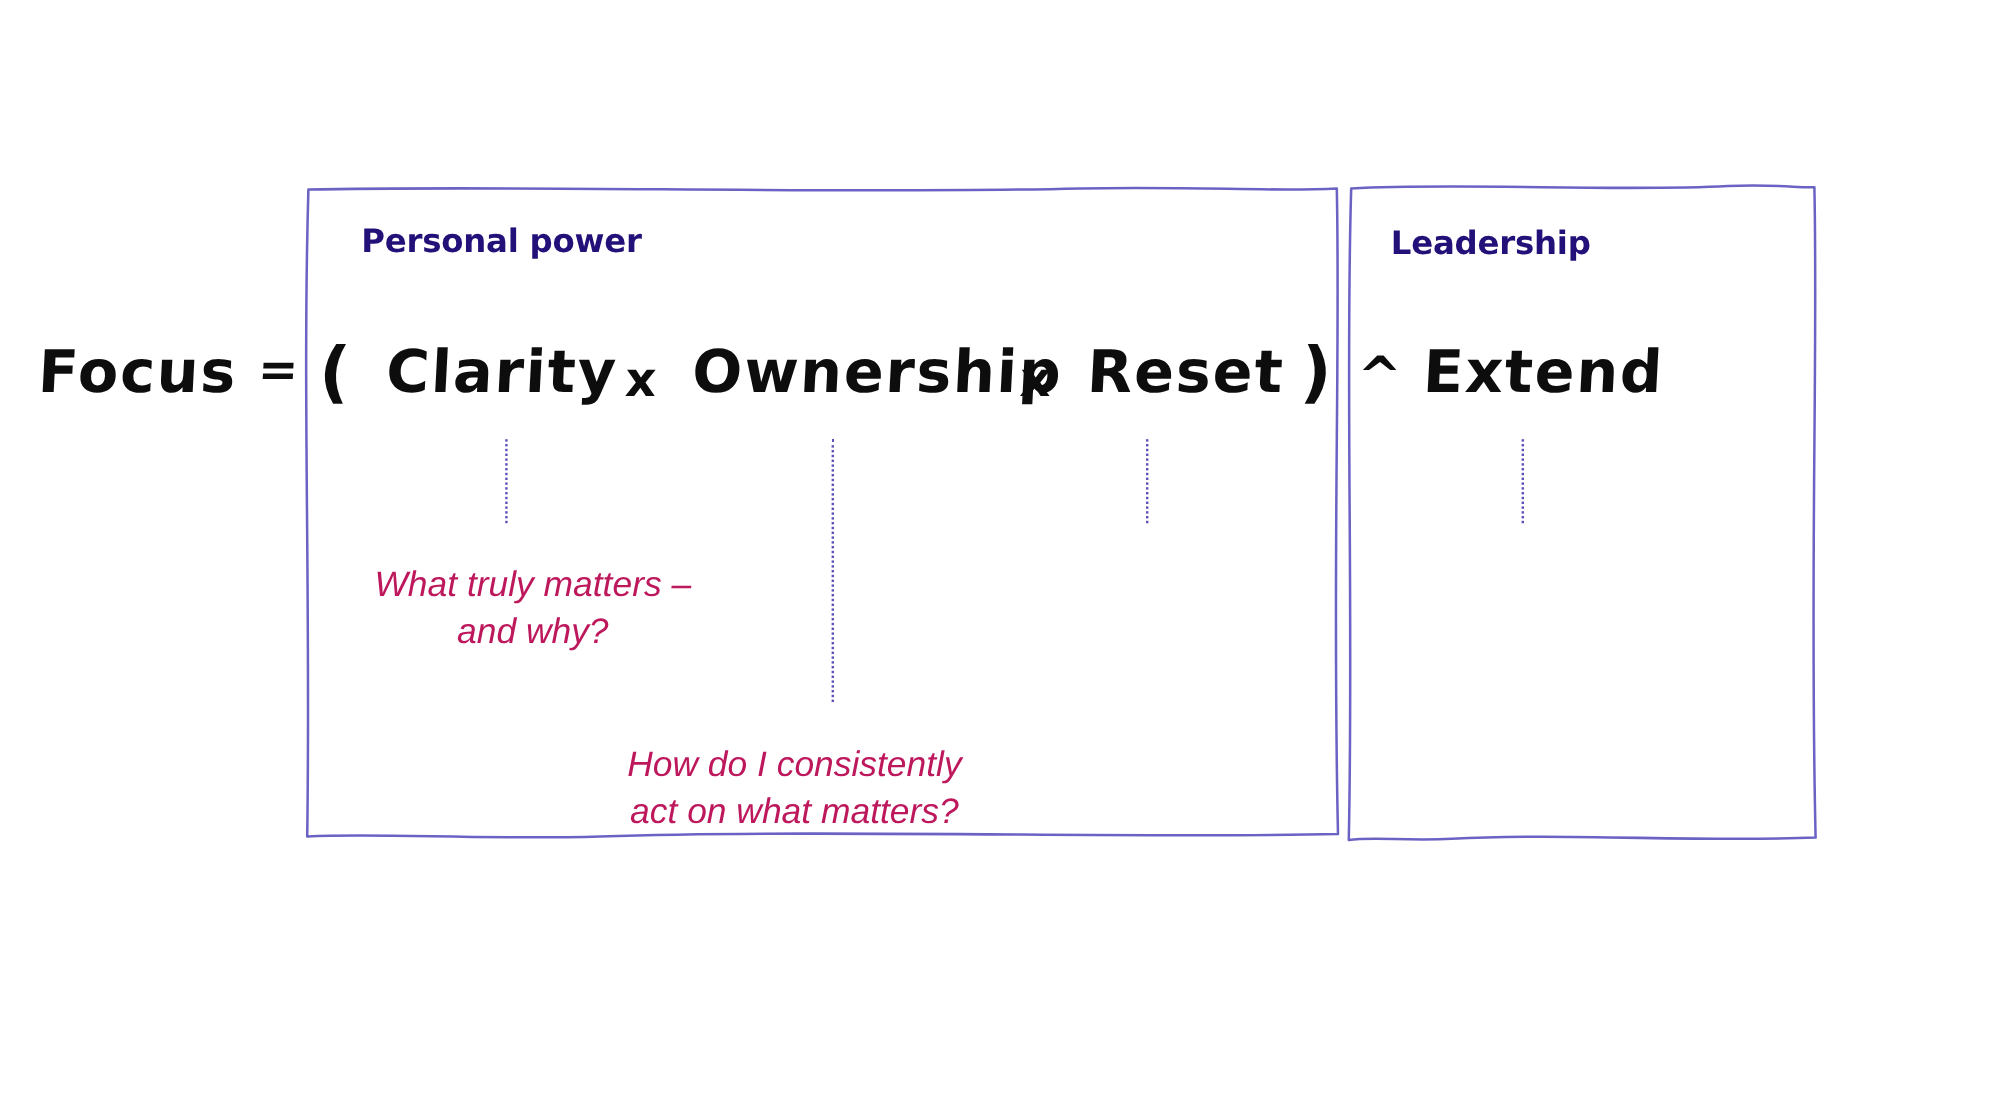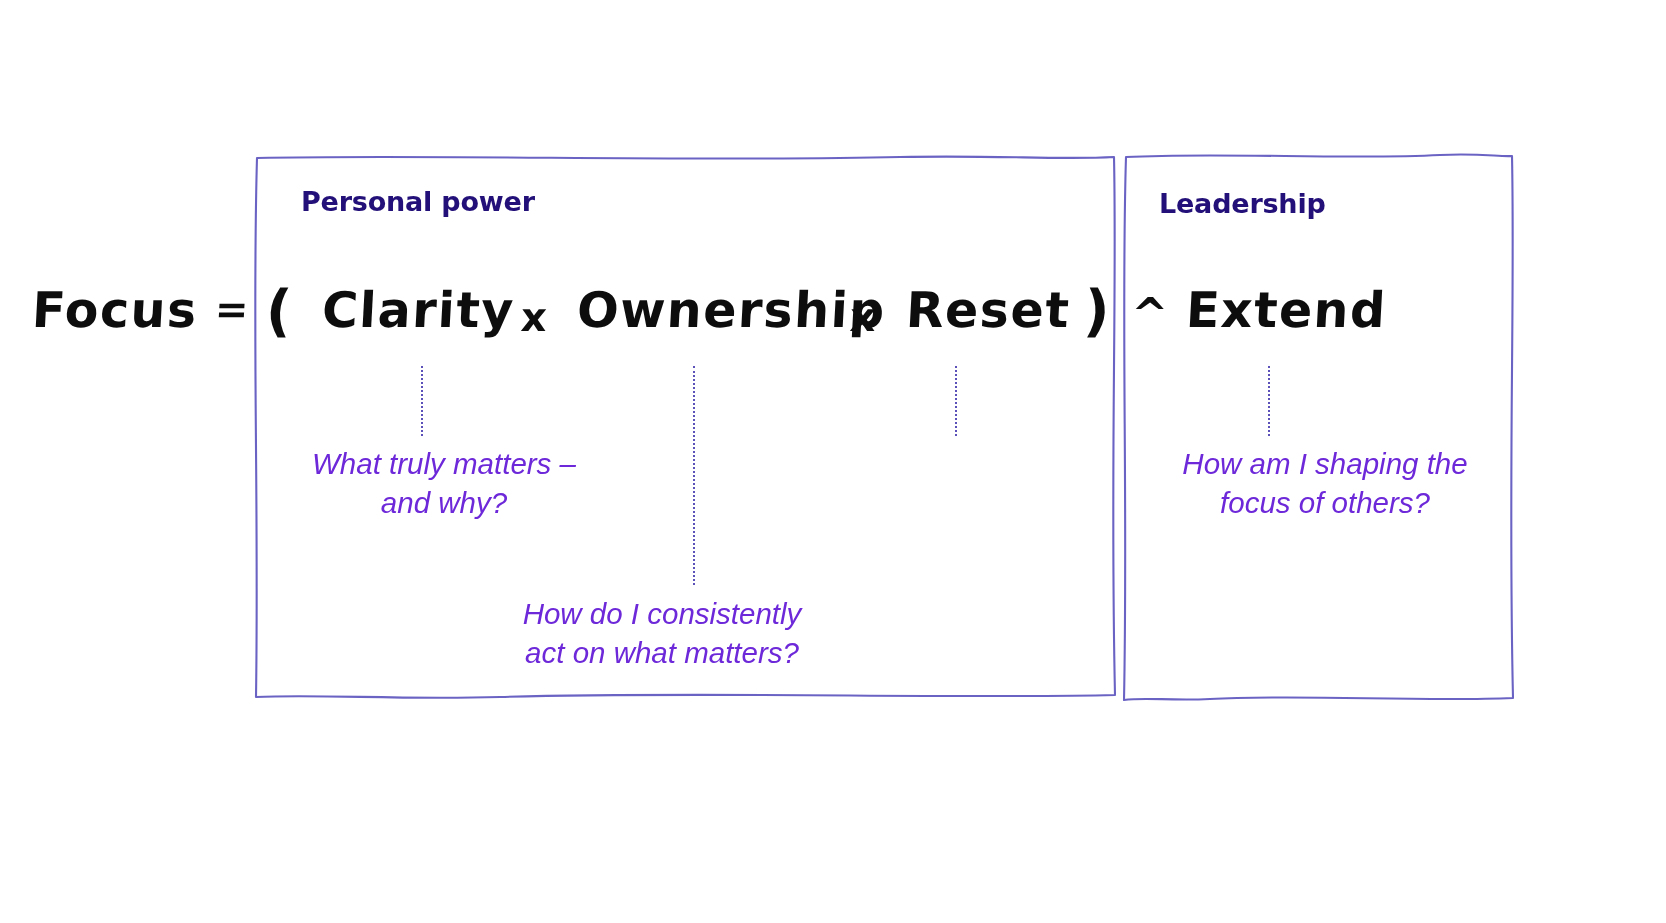--- a/index.html
+++ b/index.html
@@ -92,23 +92,24 @@
   #conn-reset     { left: 955px;  top: 366px; height: 70px; }
   #conn-extend    { left: 1268px; top: 366px; height: 70px; }
 
   
   .caption {
     position: absolute;
     font-family: "Liberation Sans", sans-serif;
     font-style: italic;
     font-size: 29.5px;
     line-height: 39px;
-    color: #6d28d9;
+    color: #be185d;
     text-align: center;
     white-space: pre-line;
+    margin-top: 24px;
   }
   #cap-clarity   { left: 268px;  top: 444px; width: 352px; }
   #cap-reset     { left: 768px;  top: 444px; width: 322px; }
   #cap-ownership { left: 476px;  top: 594px; width: 372px; }
   #cap-extend    { left: 1140px; top: 444px; width: 370px; }
 </style>
 </head>
 <body>
 
 <div id="canvas">
@@ -149,16 +150,14 @@
   <div class="connector" id="conn-reset"></div>
   <div class="connector" id="conn-extend"></div>
 
   <div class="caption" id="cap-clarity">What truly matters –
 and why?</div>
 
 
   <div class="caption" id="cap-ownership">How do I consistently
 act on what matters?</div>
 
-  <div class="caption" id="cap-extend">How am I shaping the
-focus of others?</div>
 
 </div>
 
 </body></html>

